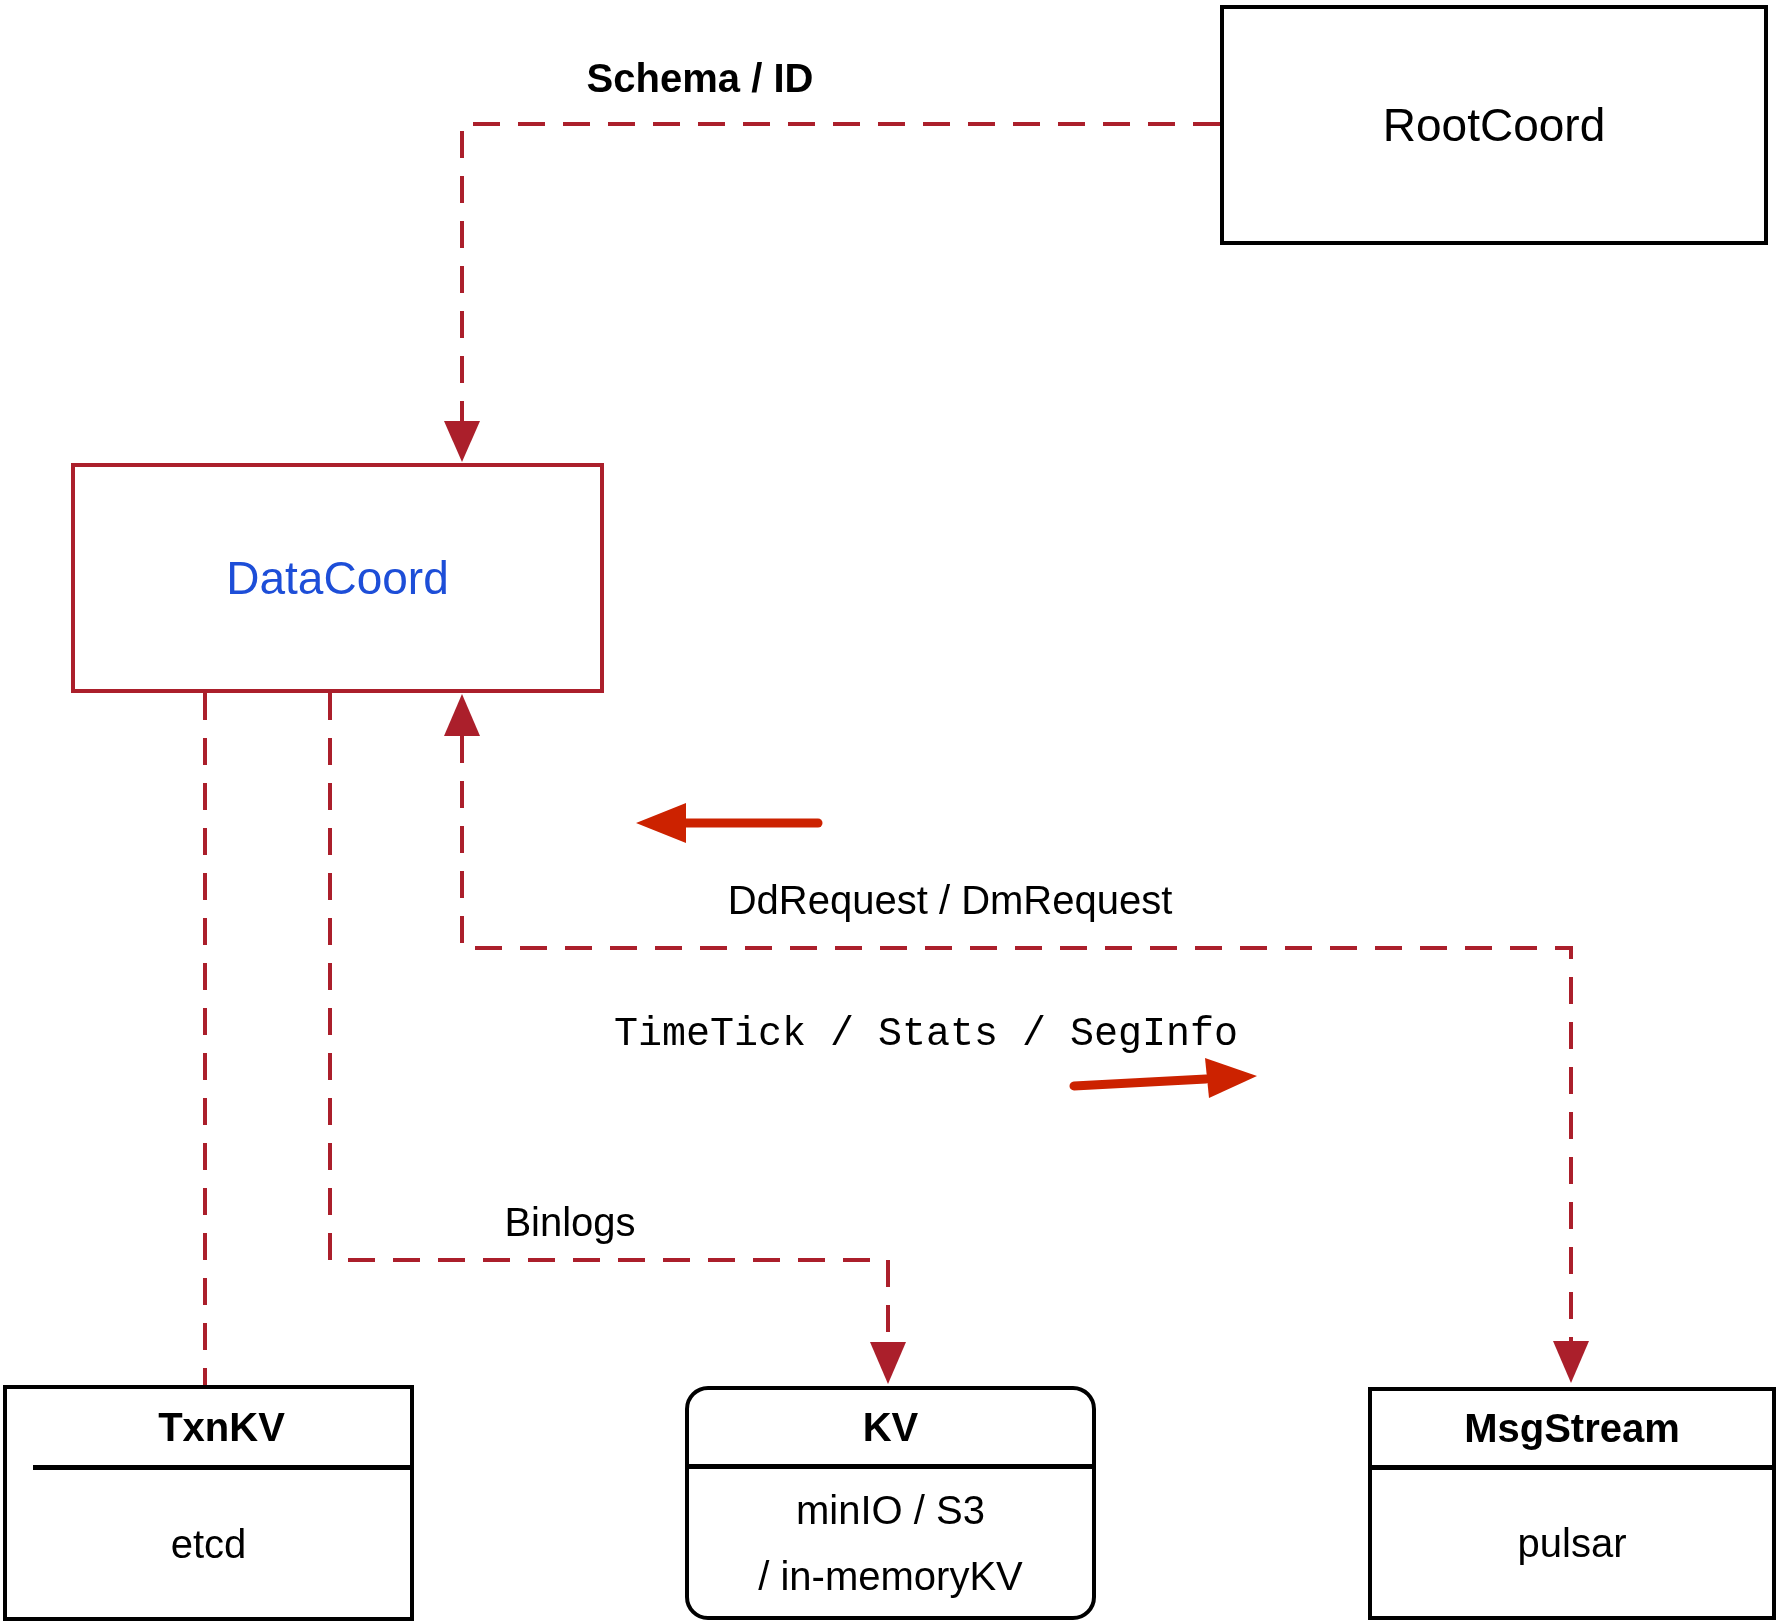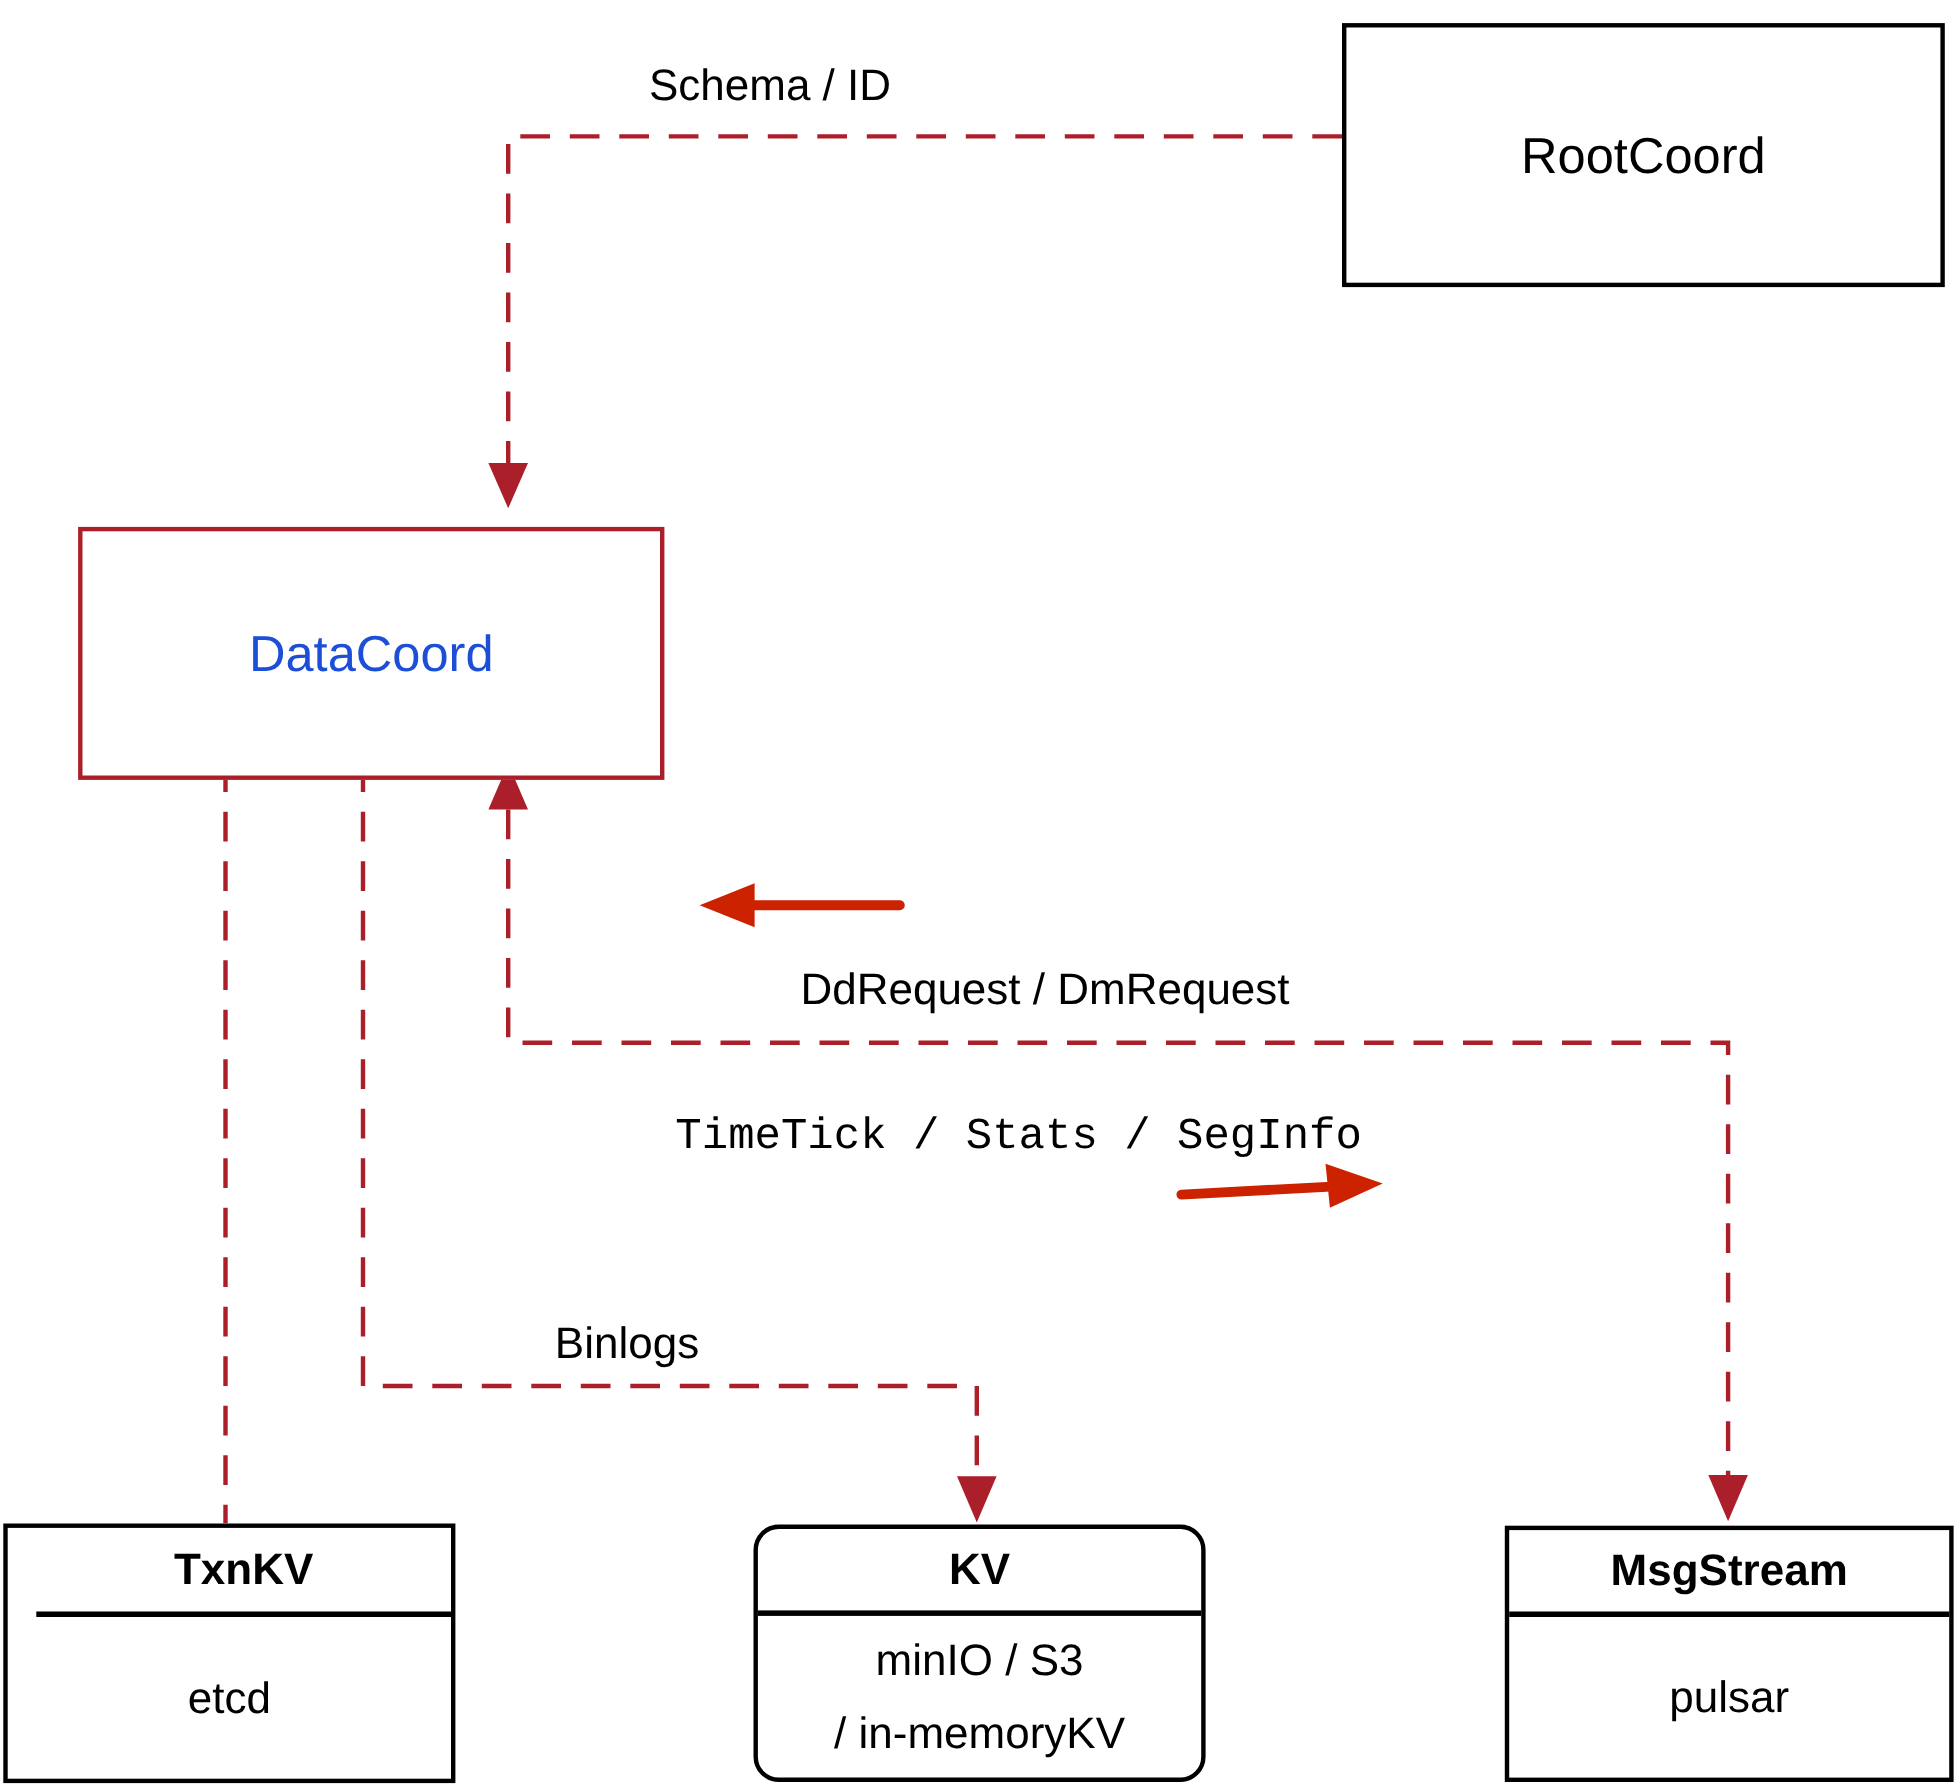--- a/index.html
+++ b/index.html
@@ -19,21 +19,20 @@
   }
   .box {
     position: absolute;
     box-sizing: border-box;
     background: #ffffff;
   }
   .simple-box {
     display: flex;
     align-items: center;
     justify-content: center;
-    margin-top: 16px;
   }
   #rootcoord {
     left: 1220px; top: 5px; width: 548px; height: 240px;
     border: 4px solid #000000;
     font-size: 46px; color: #000000;
   }
   #datacoord {
     left: 71px; top: 463px; width: 533px; height: 230px;
     border: 4px solid #ab1f2b;
     font-size: 46px; color: #1d4ed8;
@@ -66,21 +65,21 @@
   #kv .hdr        { height: 74px; }
   #msgstream { left: 1368px; top: 1387px; width: 408px; height: 233px; }
   #msgstream .hdr { height: 74px; }
   .edge-label {
     position: absolute;
     transform: translate(-50%, -50%);
     font-size: 40px;
     color: #000000;
     white-space: nowrap;
   }
-  #label-schema  { left: 700px;  top: 78px; }
+  #label-schema  { left: 700px;  top: 78px; font-weight: bold; }
   #label-dd      { left: 950px;  top: 900px; text-align: center; }
   #label-tt      { left: 926px;  top: 1034px; font-family: Liberation Mono, monospace; }
   #label-binlogs { left: 570px;  top: 1222px; }
 </style>
 </head>
 <body>
 
 <div class="canvas">
 
   <svg class="wires" viewBox="0 0 1781 1624" xmlns="http://www.w3.org/2000/svg">

